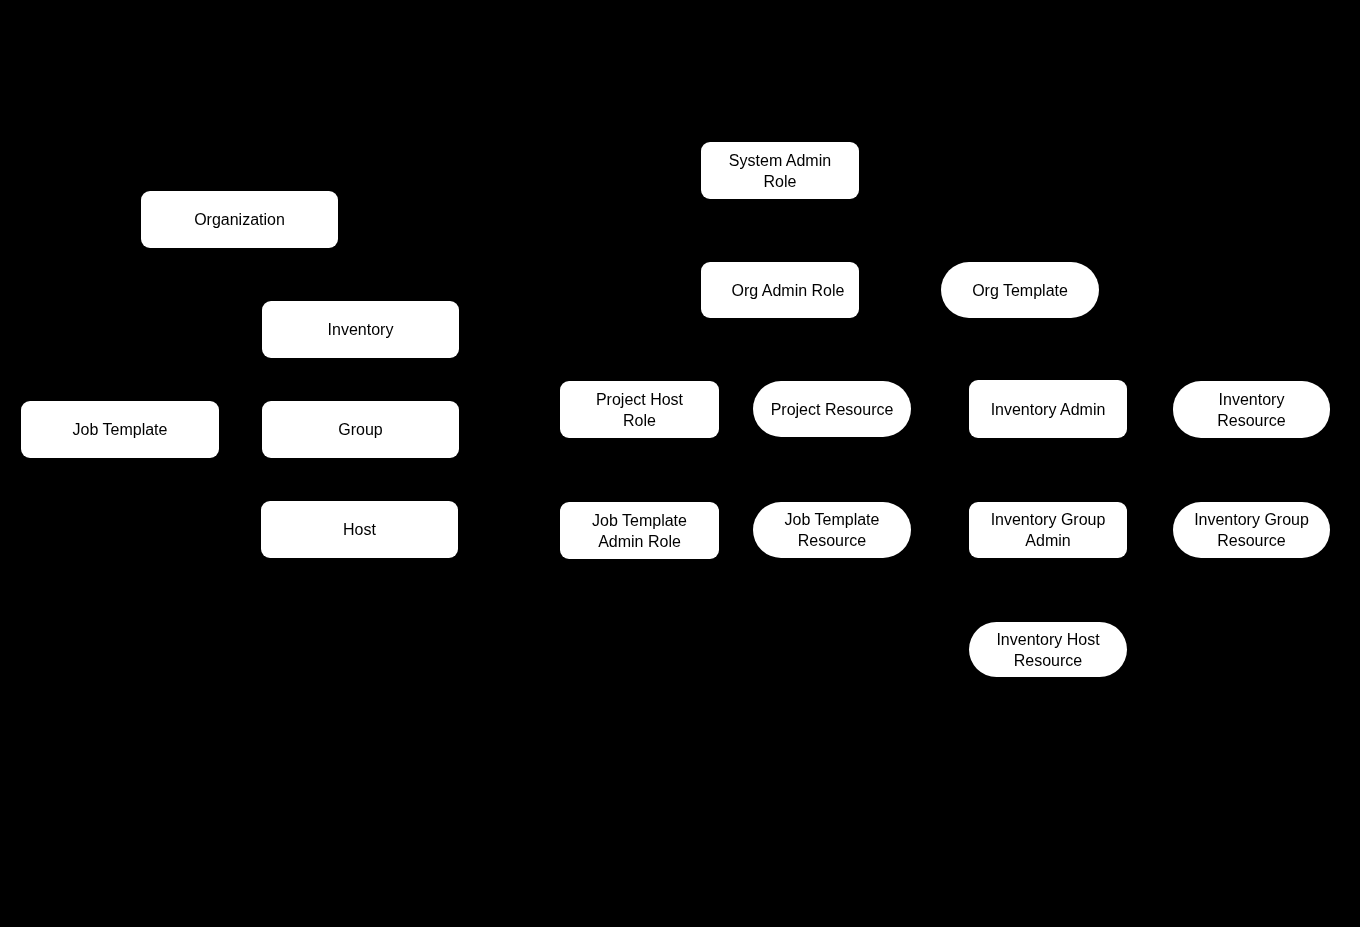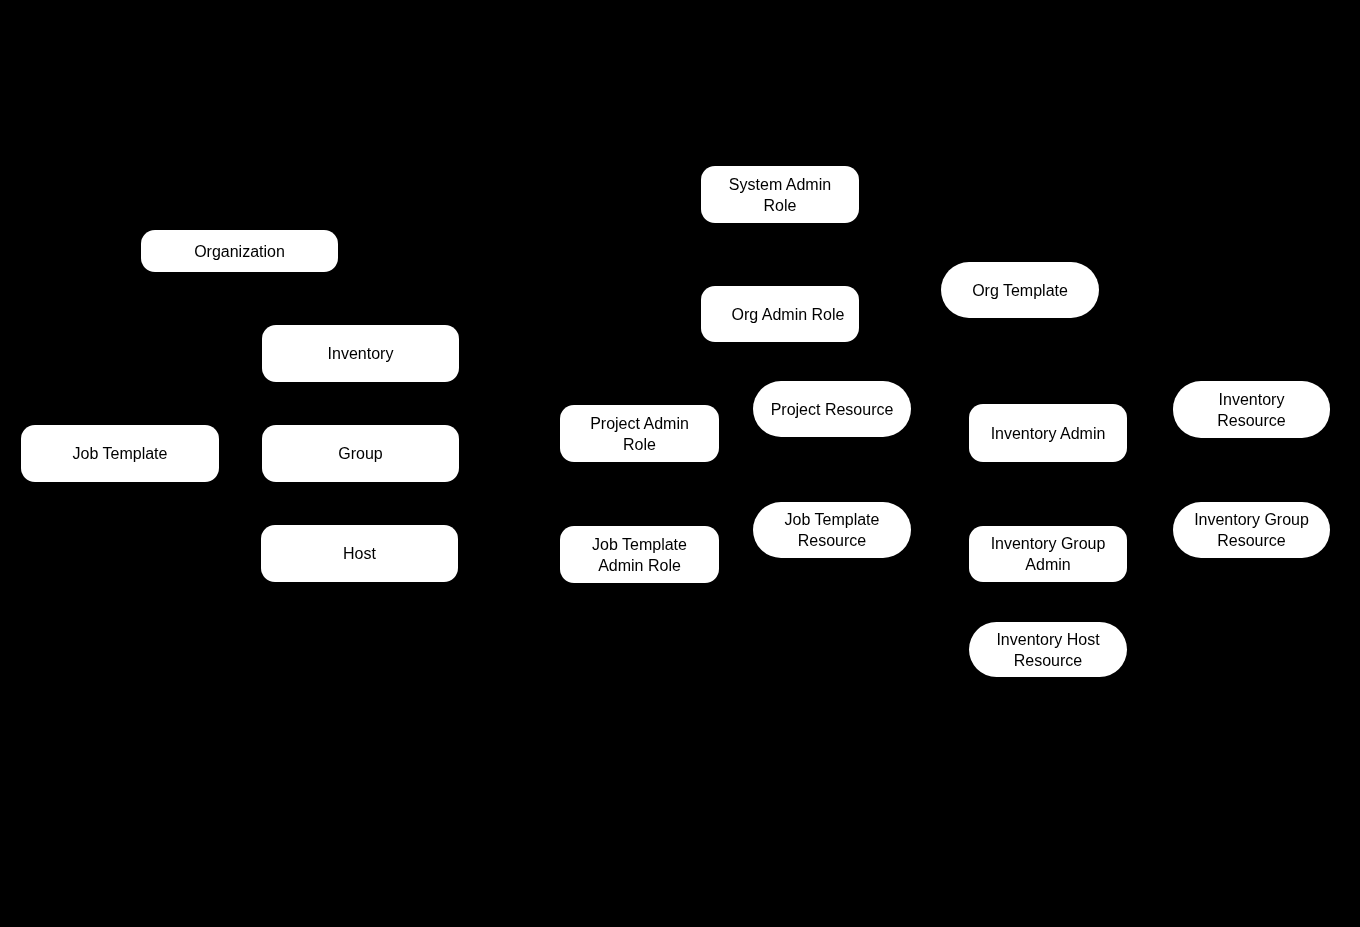--- a/index.html
+++ b/index.html
@@ -21,47 +21,47 @@
     color: #000000;
     display: flex;
     align-items: center;
     justify-content: center;
     text-align: center;
     font-size: 16px;
     line-height: 21px;
     white-space: pre-line;
     box-sizing: border-box;
   }
-  .rect { border-radius: 14px; margin-top: 24px; }
+  .rect { border-radius: 9px; }
   .pill { border-radius: 28px; }
 </style>
 </head>
 <body>
 
 <div class="canvas">
 
-  <div class="node rect" style="left:141px; top:206px; width:197px; height:42px;">Organization</div>
+  <div class="node rect" style="left:141px; top:191px; width:197px; height:57px;">Organization</div>
 
 
   <div class="node rect" style="left:262px; top:301px; width:197px; height:57px;">Inventory</div>
 
   <div class="node rect" style="left:21px; top:401px; width:198px; height:57px;">Job Template</div>
 
   <div class="node rect" style="left:262px; top:401px; width:197px; height:57px;">Group</div>
 
   <div class="node rect" style="left:261px; top:501px; width:197px; height:57px;">Host</div>
 
   <div class="node rect" style="left:701px; top:142px; width:158px; height:57px;">System Admin
 Role</div>
 
   <div class="node rect" style="left:701px; top:262px; width:158px; height:56px;padding-left:16px;">Org Admin Role</div>
 
   <div class="node pill" style="left:941px; top:262px; width:158px; height:56px;">Org Template</div>
 
-  <div class="node rect" style="left:560px; top:381px; width:159px; height:57px;">Project Admin
+  <div class="node rect" style="left:560px; top:381px; width:159px; height:57px;">Project Host
 Role</div>
 
   <div class="node rect" style="left:969px; top:380px; width:158px; height:58px;">Inventory Admin</div>
 
   <div class="node pill" style="left:753px; top:381px; width:158px; height:56px;">Project Resource</div>
 
   <div class="node pill" style="left:1173px; top:381px; width:157px; height:57px;">Inventory
 Resource</div>
 
   <div class="node rect" style="left:560px; top:502px; width:159px; height:57px;">Job Template

